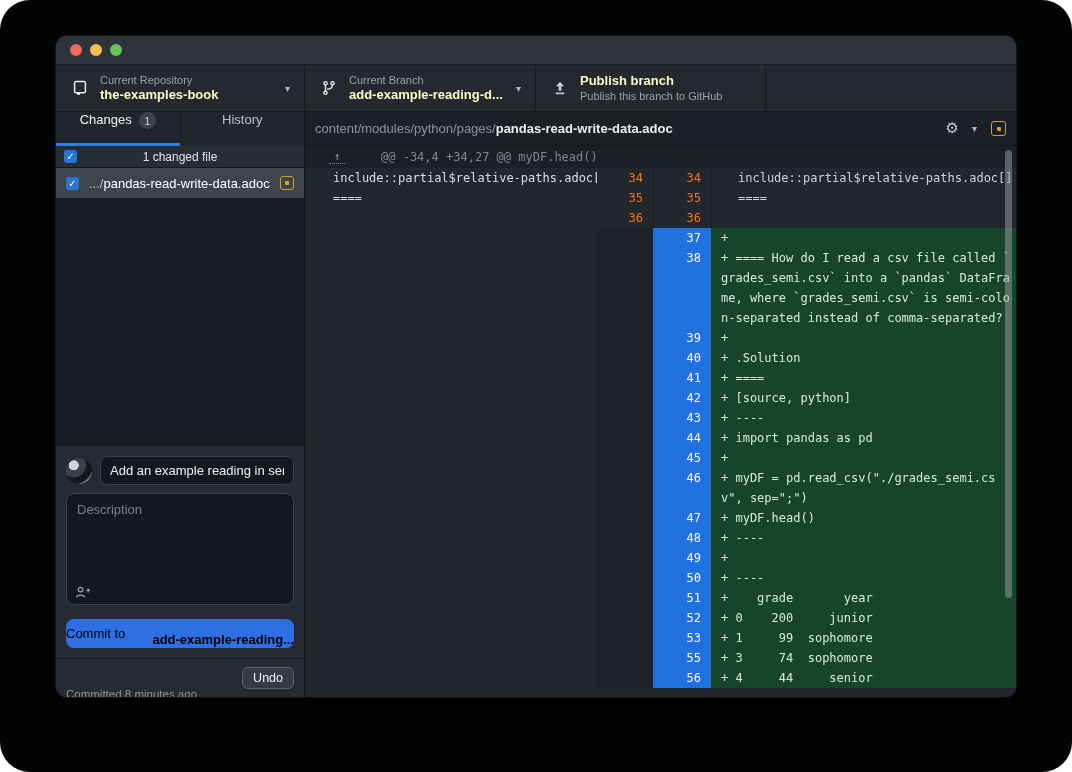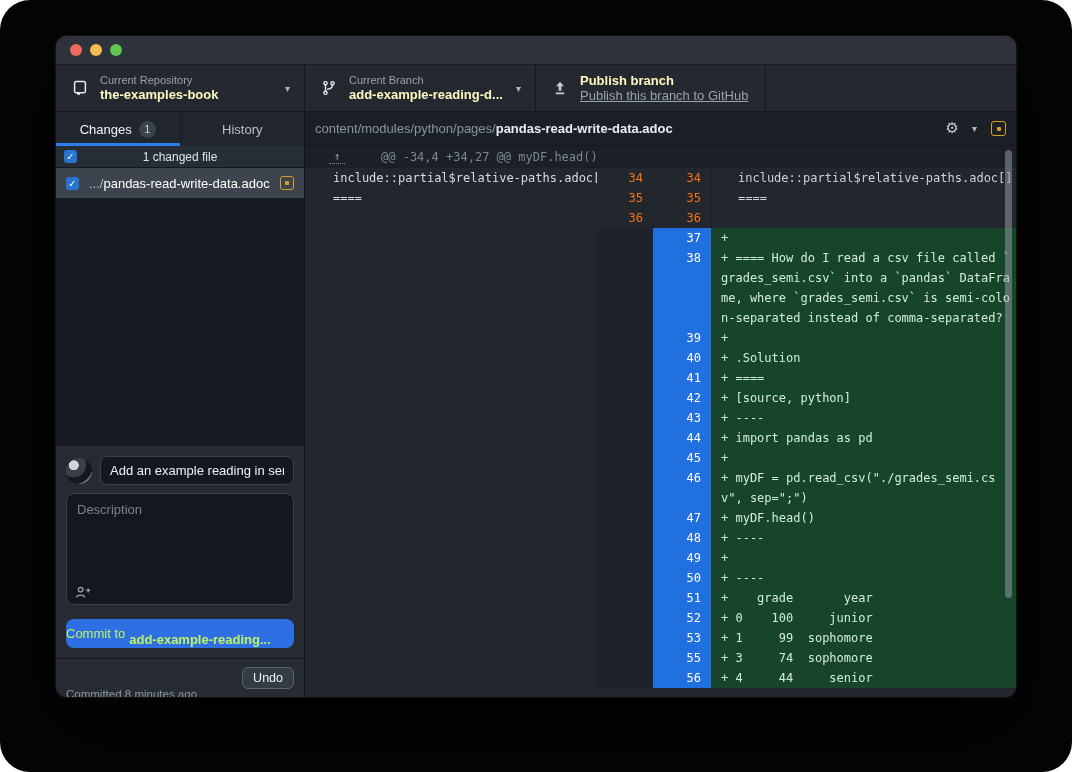--- a/index.html
+++ b/index.html
@@ -20,30 +20,30 @@
              display:flex; flex:none; }
   .tb-section { display:flex; align-items:center; padding:0 14px 0 16px; border-right:1px solid #15181d; cursor:default; }
   .tb-section.repo   { width:249px; }
   .tb-section.branch { width:231px; }
   .tb-section.publish{ width:230px; }
   .tb-rest { flex:1; }
   .tb-icon { width:16px; height:16px; flex:none; margin-right:12px; display:flex; align-items:center; justify-content:center; }
   .tb-text { flex:1; min-width:0; }
   .tb-label { font-size:11px; color:#9aa2ab; line-height:13px; }
   .tb-value { font-size:13px; font-weight:bold; color:#fef9c3; line-height:16px; white-space:nowrap; overflow:hidden; }
-  .tb-sub   { font-size:13px; color:#9aa2ab; line-height:14px; white-space:nowrap;text-decoration:underline; }
+  .tb-sub   { font-size:11px; color:#9aa2ab; line-height:14px; white-space:nowrap; }
   .caret { color:#aeb6bf; font-size:10px; margin-left:8px; flex:none; font-family:"DejaVu Sans", sans-serif; }
 
   
   .main { flex:1; display:flex; min-height:0; }
 
   
   .sidebar { width:249px; flex:none; display:flex; flex-direction:column; background:#171c22; border-right:1px solid #101318; }
   .tabbar { height:34px; display:flex; background:#21262d; flex:none; }
-  .tab { flex:1; display:flex; align-items:center; justify-content:center; gap:7px; font-size:13px;
+  .tab { flex:1; display:flex; align-items:flex-start; justify-content:center; gap:7px; font-size:13px;
          color:#b9c0c8; position:relative; border-right:1px solid #15181d; cursor:default; }
   .tab:last-child { border-right:none; }
   .tab.active { color:#f0f3f6; }
   .tab.active::after { content:""; position:absolute; left:0; right:0; bottom:0; height:3px; background:#2d7df0; }
   .badge { width:17px; height:17px; border-radius:50%; background:#3b424c; color:#ccd2d9; font-size:11px;
            display:flex; align-items:center; justify-content:center; }
 
   .summary-row { height:22px; background:#272d35; display:flex; align-items:center; padding:0 8px; flex:none;
                  border-bottom:1px solid #14171d; position:relative; }
   .summary-row .label { position:absolute; left:0; right:0; text-align:center; font-size:12px; color:#dfe4e9; }
@@ -66,21 +66,21 @@
   .summary-input { flex:1; height:29px; background:#14181e; border:1px solid #3a414b; border-radius:7px;
                    color:#eef1f4; font-size:13px; padding:0 9px; outline:none; min-width:0;
                    font-family:"Liberation Sans", sans-serif; white-space:nowrap; }
   .description { margin-top:8px; position:relative; }
   .description textarea { width:100%; height:112px; background:#14181e; border:1px solid #3a414b; border-radius:8px;
                           resize:none; outline:none; color:#eef1f4; font-size:13px; padding:8px 10px;
                           font-family:"Liberation Sans", sans-serif; }
   .description textarea::placeholder { color:#79828c; }
   .coauthor-btn { position:absolute; left:9px; bottom:8px; width:18px; height:16px; cursor:pointer; }
   .commit-btn { margin-top:10px; width:100%; height:29px; border:none; border-radius:8px; background:#2e6fe4;
-                color:#bef264; font-size:13px; display:flex; align-items:center; justify-content:flex-start; cursor:pointer;
+                color:#000000; font-size:13px; display:flex; align-items:center; justify-content:space-between; cursor:pointer;
                 font-family:"Liberation Sans", sans-serif; white-space:nowrap; overflow:hidden; }
   .commit-btn b { font-weight:bold; margin-left:4px;margin-top:12px; }
 
   .committed-bar { height:39px; background:#262b32; border-top:1px solid #14171d; display:flex; align-items:center;
                    padding:0 10px; flex:none; }
   .committed-text { flex:1; min-width:0;margin-top:47px; }
   .committed-status { font-size:11.5px; color:#8b949e; line-height:14px; }
   .committed-msg { font-size:13px; color:#e8ecf0; line-height:16px; }
   .undo-btn { height:22px; padding:0 10px; border-radius:6px; border:1px solid #5a626c; background:#343b44;
               color:#eef1f4; font-size:12.5px; cursor:pointer; font-family:"Liberation Sans", sans-serif; }
@@ -344,21 +344,21 @@
                 <div class="row-content">+ ----</div>
               </div>
               <div class="diff-row added">
                 <div class="g old"></div>
                 <div class="g new">51</div>
                 <div class="row-content">+    grade       year</div>
               </div>
               <div class="diff-row added">
                 <div class="g old"></div>
                 <div class="g new">52</div>
-                <div class="row-content">+ 0    100     junior</div>
+                <div class="row-content">+ 0    200     junior</div>
               </div>
               <div class="diff-row added">
                 <div class="g old"></div>
                 <div class="g new">53</div>
                 <div class="row-content">+ 1     99  sophomore</div>
               </div>
               <div class="diff-row added">
                 <div class="g old"></div>
                 <div class="g new">55</div>
                 <div class="row-content">+ 3     74  sophomore</div>

